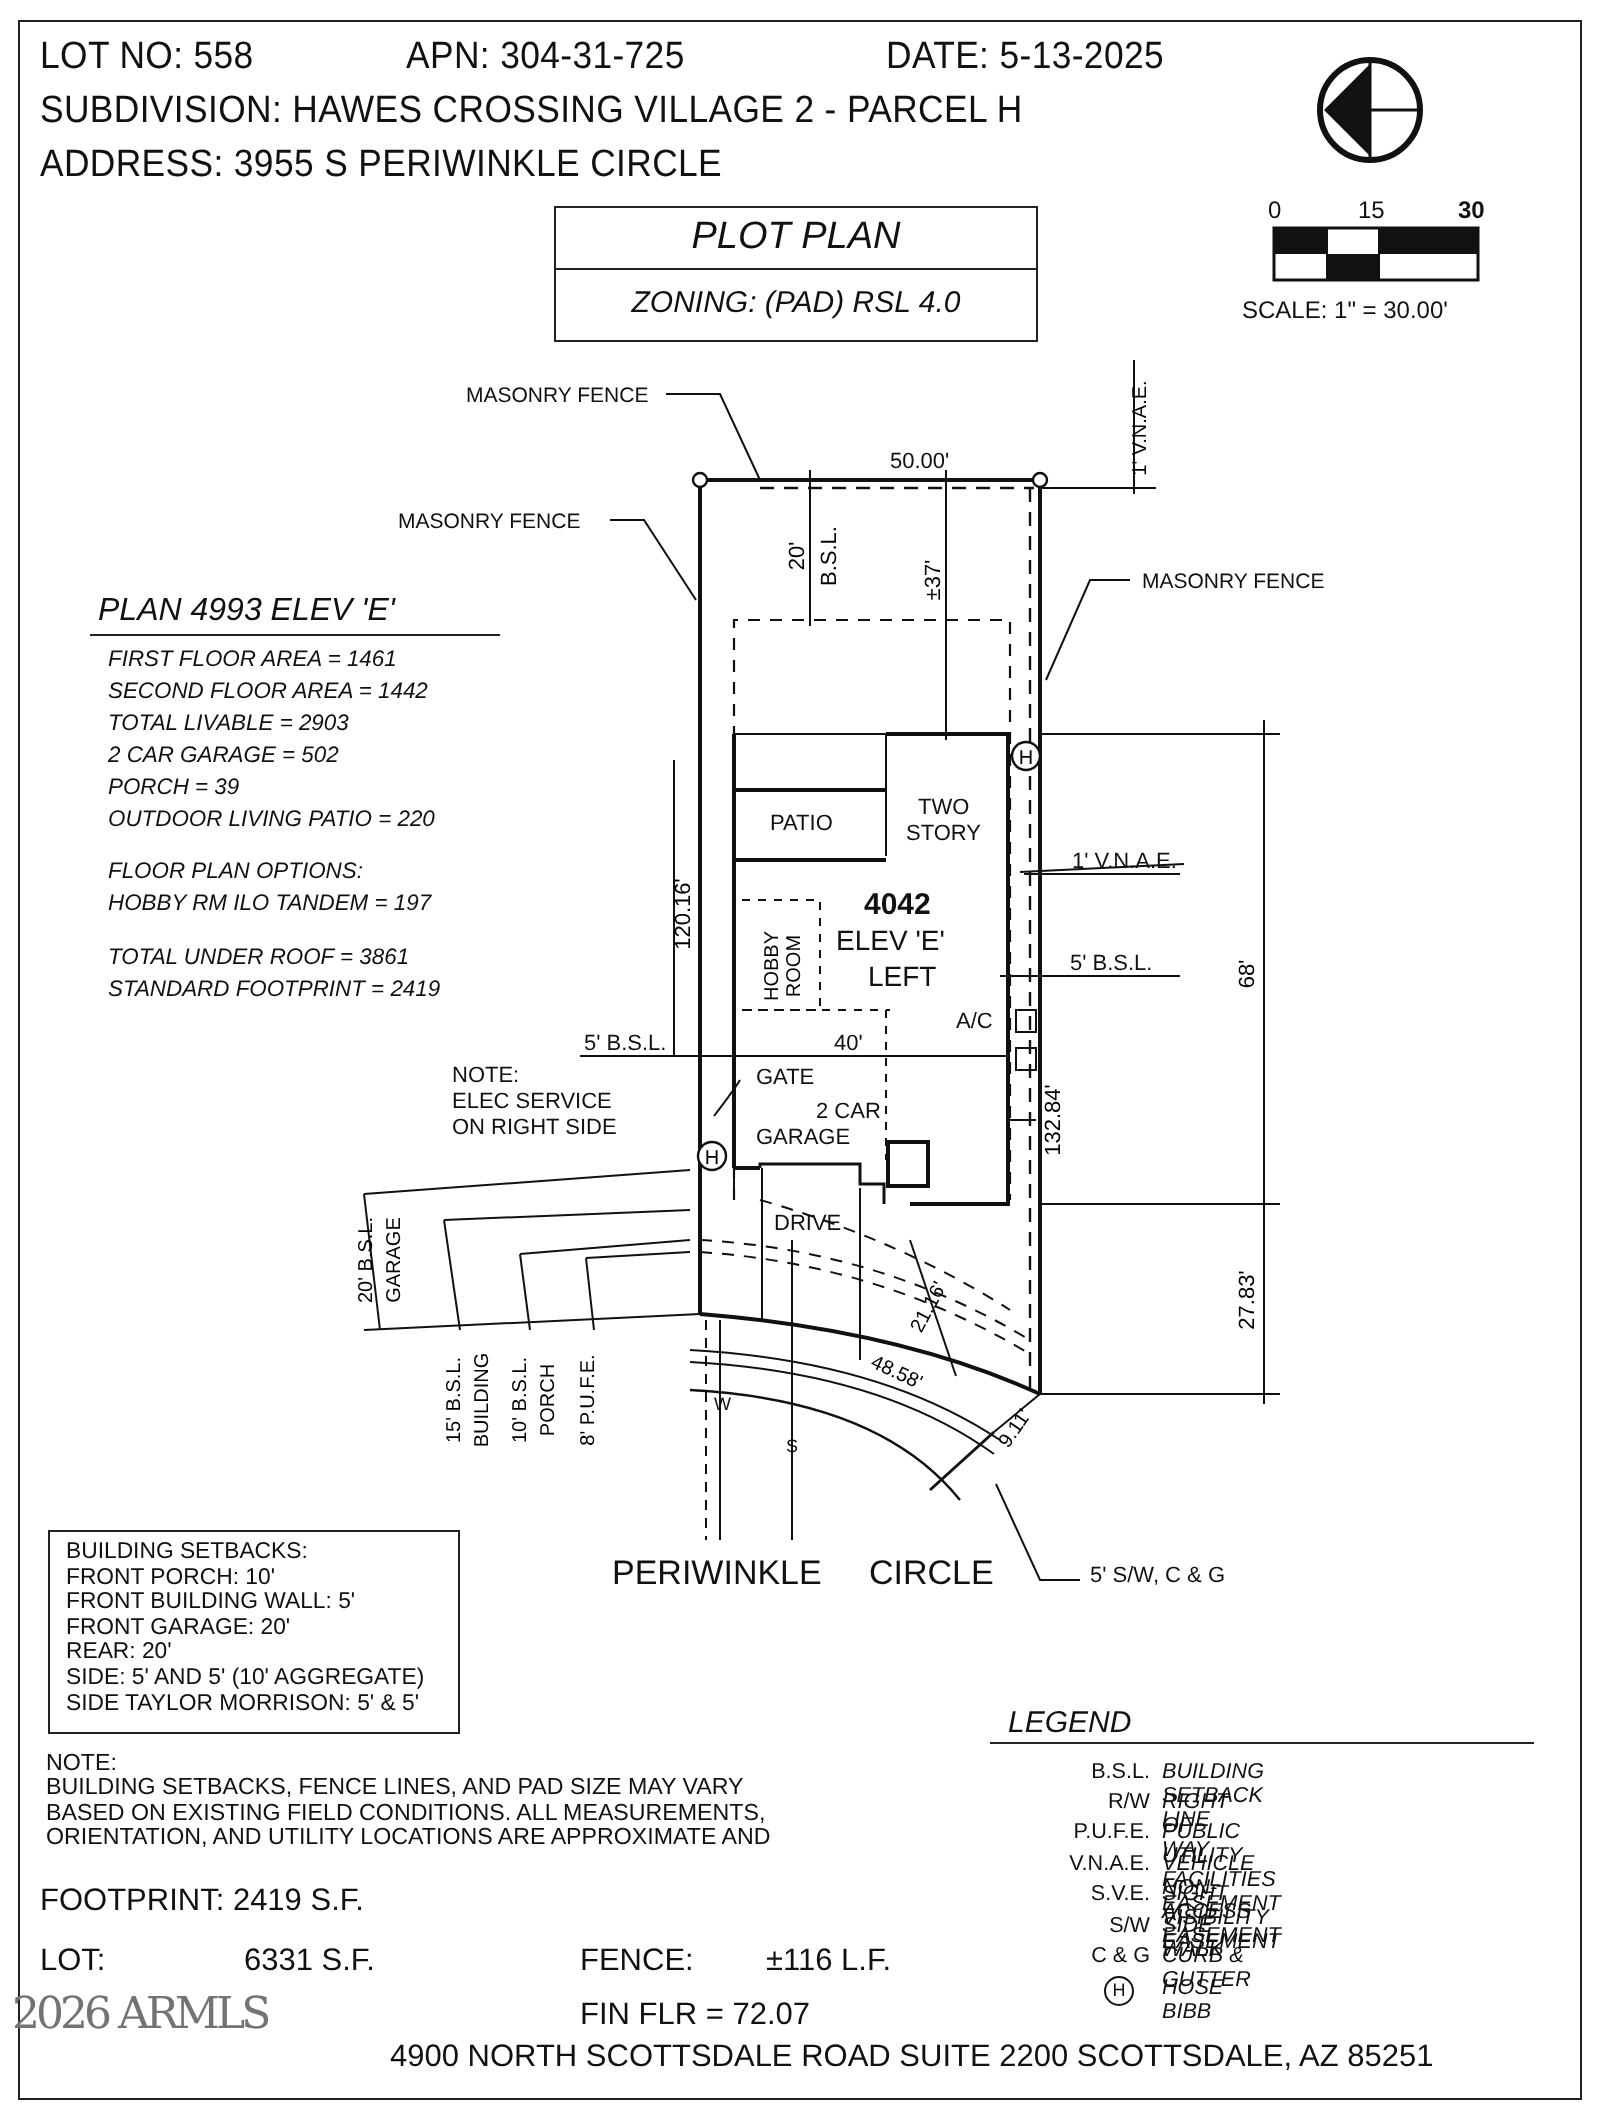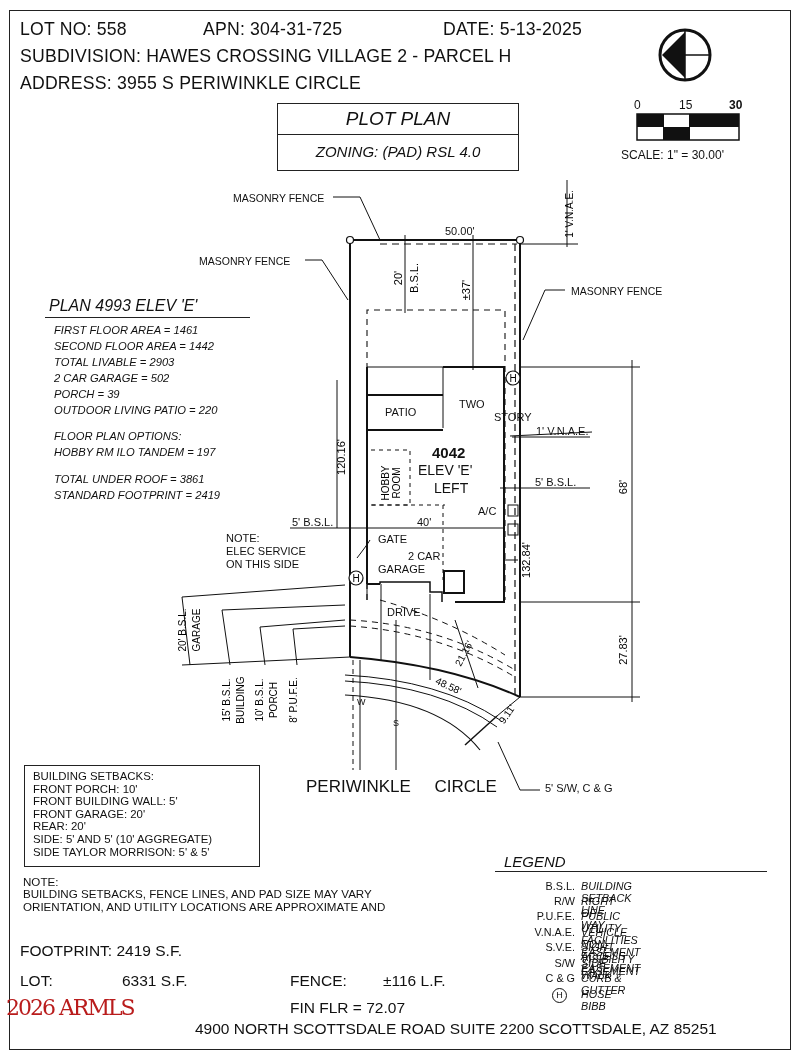--- a/index.html
+++ b/index.html
@@ -6,32 +6,32 @@
   body{width:800px;height:1057px;position:relative;overflow:hidden;font-family:"Liberation Sans",sans-serif;color:#111;}
   .sheet{position:absolute;left:9px;top:10px;width:782px;height:1040px;border:1.5px solid #222;box-sizing:border-box;}
   .abs{position:absolute;white-space:nowrap;}
   .hdr{font-size:19px;letter-spacing:0.2px;transform:scaleX(0.93);transform-origin:left;}
   .title-box{position:absolute;left:277px;top:103px;width:240px;height:66px;border:1.5px solid #222;}
   .title-box .r1{height:30px;border-bottom:1.5px solid #222;text-align:center;font-style:italic;font-size:19px;line-height:30px;}
   .title-box .r2{height:34px;text-align:center;font-style:italic;font-size:15px;line-height:34px;}
   .plan-head{position:absolute;left:49px;top:297px;font-style:italic;font-size:16px;}
   .plan-rule{position:absolute;left:45px;top:317px;width:205px;border-top:1.5px solid #222;}
   .plan-line{position:absolute;left:54px;font-style:italic;font-size:11.2px;}
-  .sb-box{position:absolute;left:24px;top:765px;width:236px;height:102px;border:1.5px solid #222;padding:4px 8px;box-sizing:border-box;}
+  .sb-box{position:absolute;left:24px;top:765px;width:206px;height:102px;border:1.5px solid #222;padding:4px 8px;box-sizing:border-box;}
   .sb-box div{font-size:11.4px;line-height:12.6px;}
   .note{position:absolute;left:23px;top:876px;font-size:11.6px;line-height:12.4px;}
   .legend-head{position:absolute;left:504px;top:853px;font-style:italic;font-size:15px;}
   .legend-rule{position:absolute;left:495px;top:871px;width:272px;border-top:1.5px solid #222;}
   .legend-row{position:absolute;font-size:10.8px;}
   .legend-abbr{position:absolute;width:80px;text-align:right;}
   .legend-def{position:absolute;left:86px;font-style:italic;}
   .bigval{font-size:15.5px;}
   .lbl{font-size:10.5px;}
   svg text{font-family:"Liberation Sans",sans-serif;}
-  .wm{position:absolute;left:6px;top:995px;font-family:"DejaVu Serif",serif;font-size:22px;color:#b91c1c;letter-spacing:-2px;}
+  .wm{position:absolute;left:6px;top:995px;font-family:"DejaVu Serif",serif;font-size:22px;color:#737373;letter-spacing:-2px;}
 </style>
 </head>
 <body>
 
 <div class="sheet"></div>
 
 <div class="abs hdr" style="left:20px;top:18px;">LOT NO: 558</div>
 <div class="abs hdr" style="left:203px;top:18px;">APN: 304-31-725</div>
 <div class="abs hdr" style="left:443px;top:18px;">DATE: 5-13-2025</div>
 <div class="abs hdr" style="left:20px;top:45px;">SUBDIVISION: HAWES CROSSING VILLAGE 2 - PARCEL H</div>
@@ -192,26 +192,26 @@
 <div class="abs lbl" style="left:199px;top:255px;">MASONRY FENCE</div>
 <div class="abs lbl" style="left:571px;top:285px;">MASONRY FENCE</div>
 <div class="abs lbl" style="left:418px;top:225px;font-size:11px;margin-left:27px;">50.00'</div>
 <div class="abs lbl" style="left:536px;top:425px;font-size:11px;">1' V.N.A.E.</div>
 <div class="abs lbl" style="left:535px;top:476px;font-size:11px;">5' B.S.L.</div>
 <div class="abs lbl" style="left:292px;top:516px;font-size:11px;">5' B.S.L.</div>
 <div class="abs lbl" style="left:417px;top:516px;font-size:11px;">40'</div>
 
 <div class="abs lbl" style="left:226px;top:532px;font-size:11px;">NOTE:</div>
 <div class="abs lbl" style="left:226px;top:545px;font-size:11px;">ELEC SERVICE</div>
-<div class="abs lbl" style="left:226px;top:558px;font-size:11px;">ON THIS SIDE</div>
+<div class="abs lbl" style="left:226px;top:558px;font-size:11px;">ON RIGHT SIDE</div>
 <div class="abs lbl" style="left:378px;top:533px;font-size:11px;">GATE</div>
 
 <div class="abs lbl" style="left:385px;top:406px;font-size:11px;">PATIO</div>
 <div class="abs lbl" style="left:459px;top:398px;font-size:11px;">TWO</div>
-<div class="abs lbl" style="left:453px;top:411px;font-size:11px;margin-left:41px;">STORY</div>
+<div class="abs lbl" style="left:453px;top:411px;font-size:11px;">STORY</div>
 <div class="abs" style="left:432px;top:444px;font-size:15px;font-weight:bold;">4042</div>
 <div class="abs" style="left:418px;top:462px;font-size:14px;">ELEV 'E'</div>
 <div class="abs" style="left:434px;top:480px;font-size:14px;">LEFT</div>
 <div class="abs lbl" style="left:478px;top:505px;font-size:11px;">A/C</div>
 <div class="abs lbl" style="left:384px;top:550px;font-size:11px;margin-left:24px;">2 CAR</div>
 <div class="abs lbl" style="left:378px;top:563px;font-size:11px;">GARAGE</div>
 <div class="abs lbl" style="left:387px;top:606px;font-size:11px;">DRIVE</div>
 <div class="abs lbl" style="left:357px;top:697px;font-size:9px;">W</div>
 <div class="abs lbl" style="left:393px;top:718px;font-size:9px;">S</div>
 
@@ -224,20 +224,21 @@
   <div>FRONT BUILDING WALL: 5'</div>
   <div>FRONT GARAGE: 20'</div>
   <div>REAR: 20'</div>
   <div>SIDE: 5' AND 5' (10' AGGREGATE)</div>
   <div>SIDE TAYLOR MORRISON: 5' &amp; 5'</div>
 </div>
 
 <div class="note">
   <div>NOTE:</div>
   <div>BUILDING SETBACKS, FENCE LINES, AND PAD SIZE MAY VARY</div>
+  <div>BASED ON EXISTING FIELD CONDITIONS.  ALL MEASUREMENTS,</div>
   <div>ORIENTATION, AND UTILITY LOCATIONS ARE APPROXIMATE AND</div>
 </div>
 
 <div class="abs bigval" style="left:20px;top:942px;">FOOTPRINT: 2419 S.F.</div>
 <div class="abs bigval" style="left:20px;top:972px;">LOT:</div>
 <div class="abs bigval" style="left:122px;top:972px;">6331 S.F.</div>
 <div class="abs bigval" style="left:290px;top:972px;">FENCE:</div>
 <div class="abs bigval" style="left:383px;top:972px;">±116 L.F.</div>
 <div class="abs bigval" style="left:290px;top:999px;">FIN FLR =  72.07</div>
 <div class="abs bigval" style="left:195px;top:1020px;">4900 NORTH SCOTTSDALE ROAD SUITE 2200 SCOTTSDALE, AZ  85251</div>

